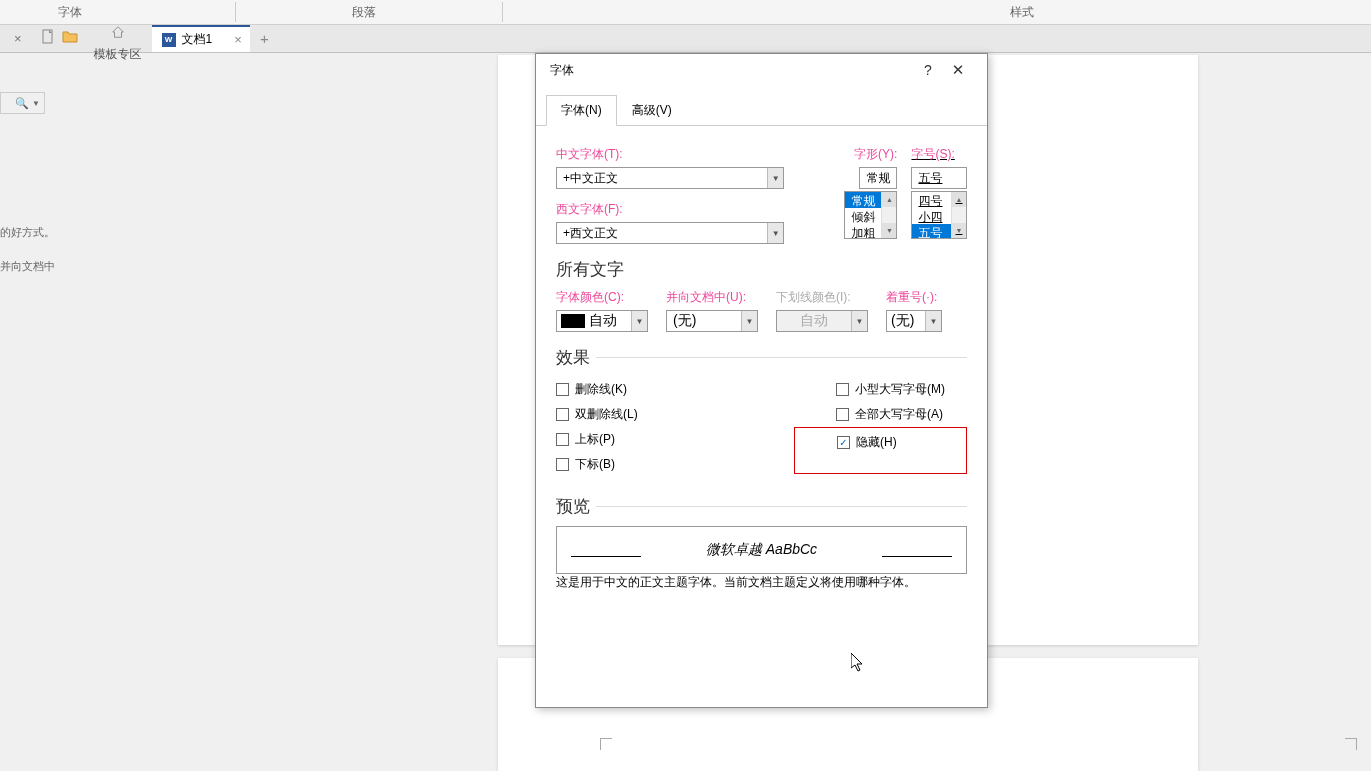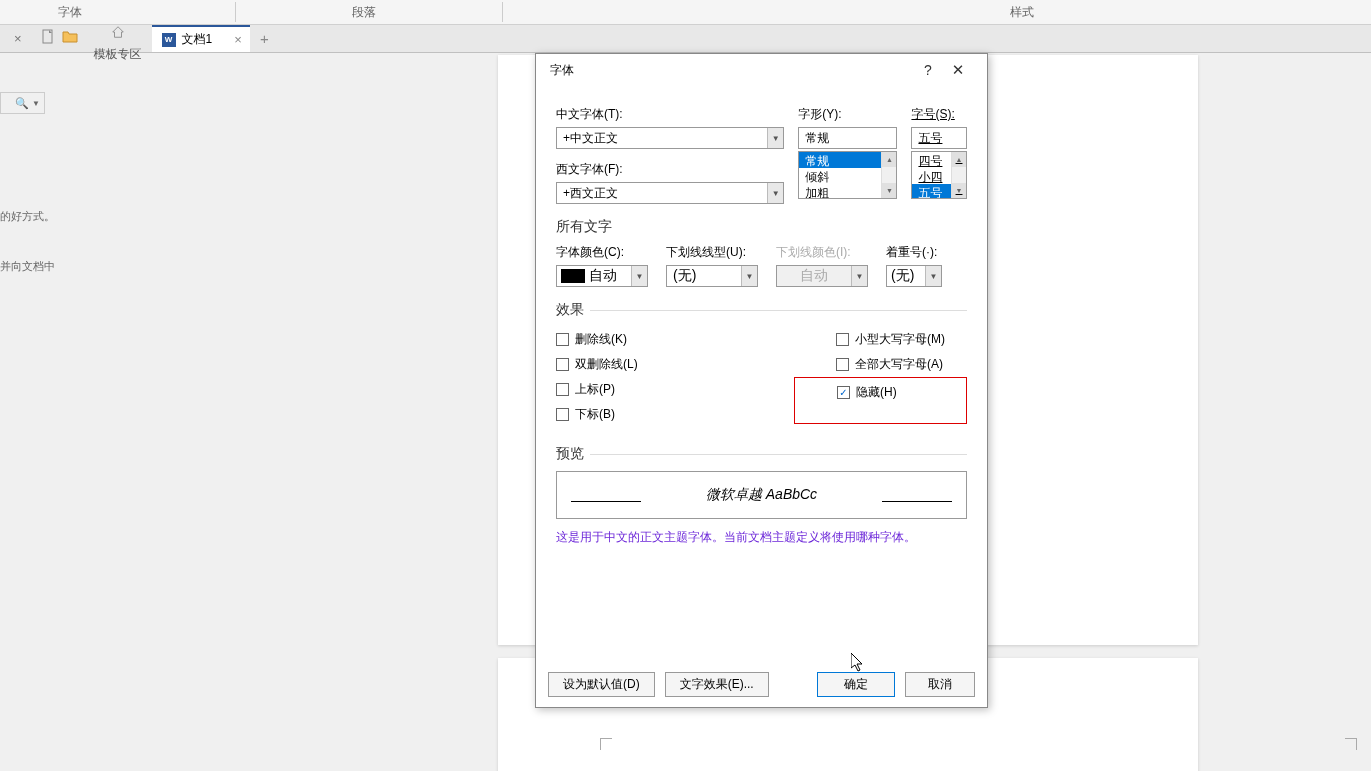--- a/index.html
+++ b/index.html
@@ -220,26 +220,26 @@
     .dialog-body {
       padding: 20px 20px 10px 20px;
     }
     
     .form-row {
       display: flex;
       gap: 14px;
     }
     .form-col { display: flex; flex-direction: column; }
     .col-cn { width: 230px; }
-    .col-style { width: 100px; }
+    .col-style { width: 100px; align-items: flex-end; }
     .col-size { width: 56px; text-decoration: underline; }
     
     .form-label {
       font-size: 12px;
-      color: #000000;
+      color: #ec4899;
       margin-bottom: 4px;
     }
     .form-label-disabled { color: #aaa; }
     
     .combo {
       border: 1px solid #999;
       height: 22px;
       display: flex;
       align-items: center;
       background: #fff;
@@ -295,21 +295,21 @@
       height: 15px;
       background: #e0e0e0;
       display: flex;
       align-items: center;
       justify-content: center;
       font-size: 7px;
       color: #666;
     }
     
     .section-header {
-      font-size: 14px;
+      font-size: 17px;
       color: #333;
       margin: 14px 0 8px 0;
     }
     .section-header.with-line {
       display: flex;
       align-items: center;
       gap: 6px;
     }
     .section-header.with-line::after {
       content: '';
@@ -408,22 +408,22 @@
       background: #000;
     }
     .preview-line-l { left: 14px; }
     .preview-line-r { right: 14px; }
     .preview-text {
       font-size: 14px;
     }
     
     .hint-desc {
       font-size: 12px;
-      color: #6d28d9;
-      margin-top: 10px;
+      color: #000000;
+      margin-top: 0;
     }
     
     .dialog-buttons {
       position: absolute;
       bottom: 10px;
       left: 12px;
       right: 12px;
       display: flex;
       gap: 10px;
     }
@@ -502,37 +502,41 @@
     <span>文档1</span>
     <span class="tab-close">×</span>
   </div>
   <span class="tab-add">+</span>
 </div>
 
 <div class="search-field">
   <span class="search-icon">🔍</span>
   <span style="font-size:8px;color:#666;margin-left:3px;">▼</span>
 </div>
-<div class="hint-text" style="top:208px;">的好方式。</div>
+<div class="hint-text" style="top:224px;">的好方式。</div>
 <div class="hint-text" style="top:258px;">并向文档中</div>
 
 <div class="doc-page"></div>
 <div class="doc-page2"></div>
 <div class="doc-corner-tl"></div>
 <div class="doc-corner-tl2"></div>
 
 <div class="cursor-highlight"></div>
 
 <div class="dialog">
   <div class="dialog-titlebar">
     <span class="dialog-title-text">字体</span>
     <span class="dialog-help">?</span>
     <span class="dialog-close">✕</span>
   </div>
 
+  <div class="dialog-tabs">
+    <div class="dialog-tab active"><span>字体(N)</span></div>
+    <div class="dialog-tab"><span>高级(V)</span></div>
+  </div>
 
   <div class="dialog-body">
 
     <div class="form-row">
       <div class="form-col col-cn">
         <div class="form-label">中文字体(T):</div>
         <div class="combo">
           <span class="combo-text">+中文正文</span>
           <span class="combo-btn">▼</span>
         </div>
@@ -585,21 +589,21 @@
     <div class="four-col">
       <div class="form-col">
         <div class="form-label">字体颜色(C):</div>
         <div class="select-small">
           <div class="color-swatch"></div>
           <span class="sel-text" style="text-align:left;">自动</span>
           <span class="sel-btn">▼</span>
         </div>
       </div>
       <div class="form-col">
-        <div class="form-label">下划线线型(U):</div>
+        <div class="form-label">并向文档中(U):</div>
         <div class="select-small">
           <span class="sel-text" style="text-align:left;padding-left:6px;">(无)</span>
           <span class="sel-btn">▼</span>
         </div>
       </div>
       <div class="form-col">
         <div class="form-label form-label-disabled">下划线颜色(I):</div>
         <div class="select-small disabled">
           <span class="sel-text">自动</span>
           <span class="sel-btn">▼</span>
@@ -661,34 +665,19 @@
 
     <div class="preview-box">
       <div class="preview-line-l"></div>
       <span class="preview-text">微软卓越 AaBbCc</span>
       <div class="preview-line-r"></div>
     </div>
 
     <div class="hint-desc">这是用于中文的正文主题字体。当前文档主题定义将使用哪种字体。</div>
   </div>
 
-  <div class="dialog-buttons">
-    <div class="btn">
-        <span>设为默认值(D)</span>
-      </div>
-    <div class="btn">
-        <span>文字效果(E)...</span>
-      </div>
-    <div class="spacer"></div>
-    <div class="btn primary" style="padding:0 26px;">
-        <span>确定</span>
-      </div>
-    <div class="btn" style="padding:0 22px;">
-        <span>取消</span>
-      </div>
-  </div>
 </div>
 
 <div class="cursor">
   <svg width="16" height="20" viewBox="0 0 16 20">
       <path d="M0 0 L0 15 L4 12 L7 18 L9 17 L6 11 L11 11 Z" fill="#fff" stroke="#000" stroke-width="1"></path>
     </svg>
 </div>
 
 </body></html>

